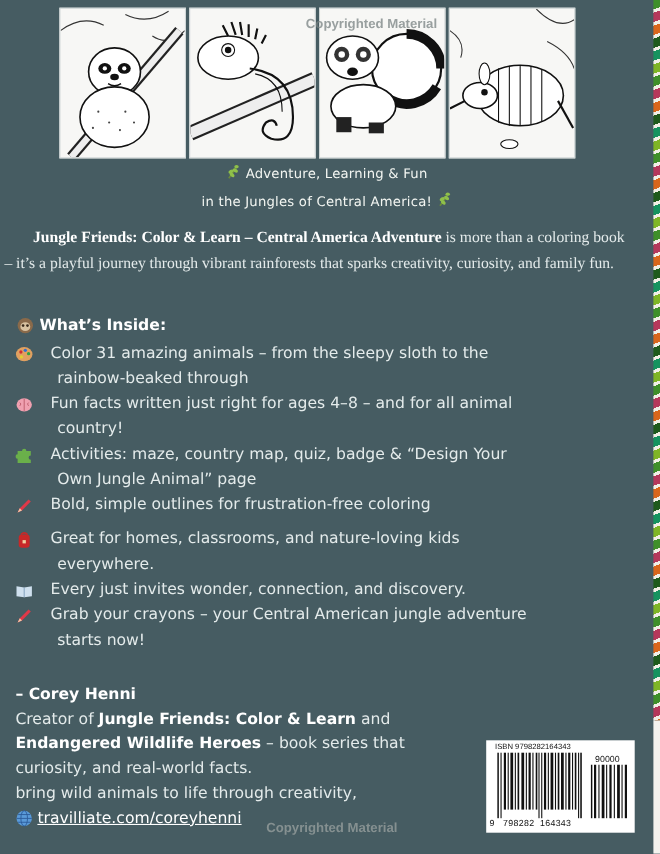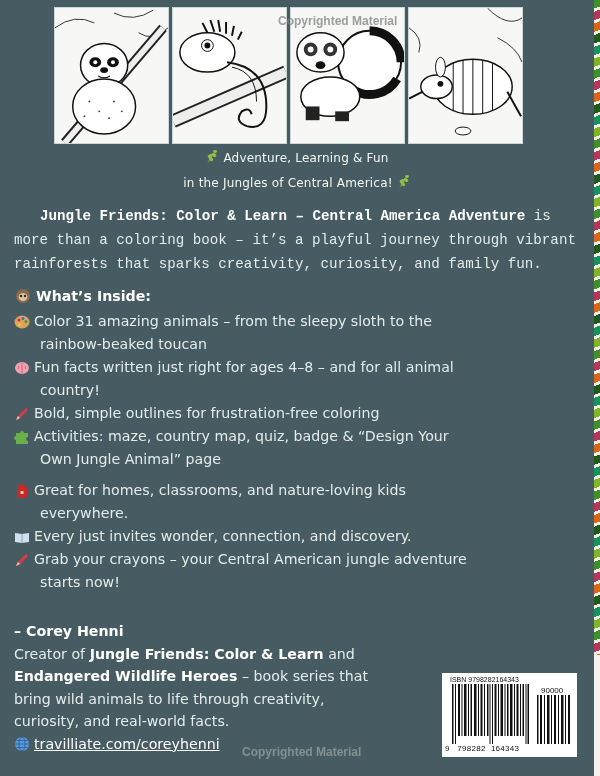--- a/index.html
+++ b/index.html
@@ -30,33 +30,33 @@
   }
 
   .headline {
     position: absolute; top: 146px; left: 0; width: 594px; text-align: center;
     font-family: "DejaVu Sans", sans-serif; font-size: 12px; line-height: 25px;
     color: #f3f6f2; letter-spacing: 0.2px;
   }
   .leaf { display: inline-block; width: 14px; height: 14px; vertical-align: -1px; }
 
   .intro {
-    position: absolute; top: 204px; left: 14px; width: 570px;
+    position: absolute; top: 204px; left: 4px; width: 570px;
     font-size: 14.2px; line-height: 24px; color: #e4ebeb;
-    font-family: Liberation Mono, monospace;
+    font-family: Liberation Serif, serif;
   }
   .intro .indent { display: inline-block; width: 26px; }
   .intro b { color: #ffffff; }
 
   .inside-heading {
     position: absolute; top: 288px; left: 14px; font-size: 14.2px; font-weight: bold; color: #fff;
     display: flex; align-items: flex-end; gap: 4px;
   }
   .list { position: absolute; left: 14px; width: 570px; font-size: 14.2px; line-height: 23px; color: #e4ebeb; }
-  .list-item { display: flex; align-items: flex-start; }
+  .list-item { display: flex; align-items: flex-start; gap: 12px; }
   .list-item .ico { width: 20px; flex: 0 0 20px; height: 23px; display: flex; align-items: center; }
   .list-item .txt { flex: 1; }
   .list-item .txt .cont { display: block; padding-left: 26px; margin-left: -20px; }
   .list1 { top: 310px; }
   .list2 { top: 479px; }
 
   .author {
     position: absolute; top: 620px; left: 14px; width: 380px; font-size: 14.2px; line-height: 22.5px; color: #e4ebeb;
   }
   .author b { color: #fff; }
@@ -197,47 +197,47 @@
     <div class="list-item">
       <span class="ico">
           <svg width="16" height="16" viewBox="0 0 16 16">
         <ellipse cx="8" cy="8" rx="7.5" ry="6.5" fill="#e0a060"></ellipse>
         <circle cx="5" cy="6" r="1.5" fill="#d03030"></circle>
             <circle cx="9" cy="4.5" r="1.5" fill="#3070d0"></circle>
         <circle cx="12" cy="7.5" r="1.5" fill="#30a040"></circle>
             <circle cx="5.5" cy="10.5" r="1.5" fill="#e0d030"></circle>
       </svg>
         </span>
-      <span class="txt"><span>Color 31 amazing animals – from the sleepy sloth to the</span><span class="cont">rainbow-beaked toucan</span></span>
+      <span class="txt"><span>Color 31 amazing animals – from the sleepy sloth to the</span><span class="cont">rainbow-beaked through</span></span>
     </div>
     <div class="list-item">
       <span class="ico">
           <svg width="16" height="16" viewBox="0 0 16 16">
         <ellipse cx="8" cy="8" rx="7" ry="6" fill="#f0a0b0"></ellipse>
         <path d="M8 2.5 L8 13.5 M4 6 Q6 7 4 9 M12 6 Q10 7 12 9" stroke="#c06070" fill="none" stroke-width="0.9"></path>
       </svg>
         </span>
       <span class="txt"><span>Fun facts written just right for ages 4–8 – and for all animal</span><span class="cont">country!</span></span>
     </div>
     <div class="list-item">
       <span class="ico">
           <svg width="16" height="16" viewBox="0 0 16 16">
+        <path d="M2 4 H6 A2 2 0 1 1 10 4 H14 V8 A2 2 0 1 0 14 12 V15 H2 V11 A2 2 0 1 1 2 7 Z" fill="#6ab04a"></path>
+      </svg>
+        </span>
+      <span class="txt"><span>Activities: maze, country map, quiz, badge &amp; “Design Your</span><span class="cont">Own Jungle Animal” page</span></span>
+    </div>
+    <div class="list-item">
+      <span class="ico">
+          <svg width="16" height="16" viewBox="0 0 16 16">
         <path d="M2 14 L4 10 L12 2 L14 4 L6 12 Z" fill="#e03848"></path>
         <path d="M2 14 L4 10 L6 12 Z" fill="#f4c8a8"></path>
       </svg>
         </span>
       <span class="txt"><span>Bold, simple outlines for frustration-free coloring</span><span class="cont"></span></span>
-    </div>
-    <div class="list-item">
-      <span class="ico">
-          <svg width="16" height="16" viewBox="0 0 16 16">
-        <path d="M2 4 H6 A2 2 0 1 1 10 4 H14 V8 A2 2 0 1 0 14 12 V15 H2 V11 A2 2 0 1 1 2 7 Z" fill="#6ab04a"></path>
-      </svg>
-        </span>
-      <span class="txt"><span>Activities: maze, country map, quiz, badge &amp; “Design Your</span><span class="cont">Own Jungle Animal” page</span></span>
     </div>
   </div>
 
   <div class="list list2">
     <div class="list-item">
       <span class="ico">
           <svg width="16" height="16" viewBox="0 0 16 16">
         <rect x="3" y="3" width="10" height="12" rx="3" fill="#c82828"></rect>
         <path d="M5 3 Q8 0 11 3" stroke="#c82828" fill="none" stroke-width="1.5"></path>
         <rect x="6.5" y="8" width="3" height="3" fill="#f0d0a0"></rect>
@@ -266,22 +266,22 @@
   </div>
 
   <div class="author">
     <div><b>– Corey Henni</b></div>
     <div>
       <span> Creator of </span><b>Jungle Friends: Color &amp; Learn</b><span> and</span>
     </div>
     <div>
       <b>Endangered Wildlife Heroes</b><span> – book series that</span>
     </div>
+    <div>curiosity, and real-world facts.</div>
     <div>bring wild animals to life through creativity,</div>
-    <div>curiosity, and real-world facts.</div>
     <div class="link-row">
       <svg width="16" height="16" viewBox="0 0 16 16">
         <circle cx="8" cy="8" r="7" fill="#5a9ad8"></circle>
         <ellipse cx="8" cy="8" rx="3" ry="7" fill="none" stroke="#2a5a98" stroke-width="0.8"></ellipse>
         <path d="M1 8 H15 M2.5 4.5 H13.5 M2.5 11.5 H13.5" stroke="#2a5a98" stroke-width="0.8"></path>
       </svg>
       <a class="link">travilliate.com/coreyhenni</a>
     </div>
   </div>
 

